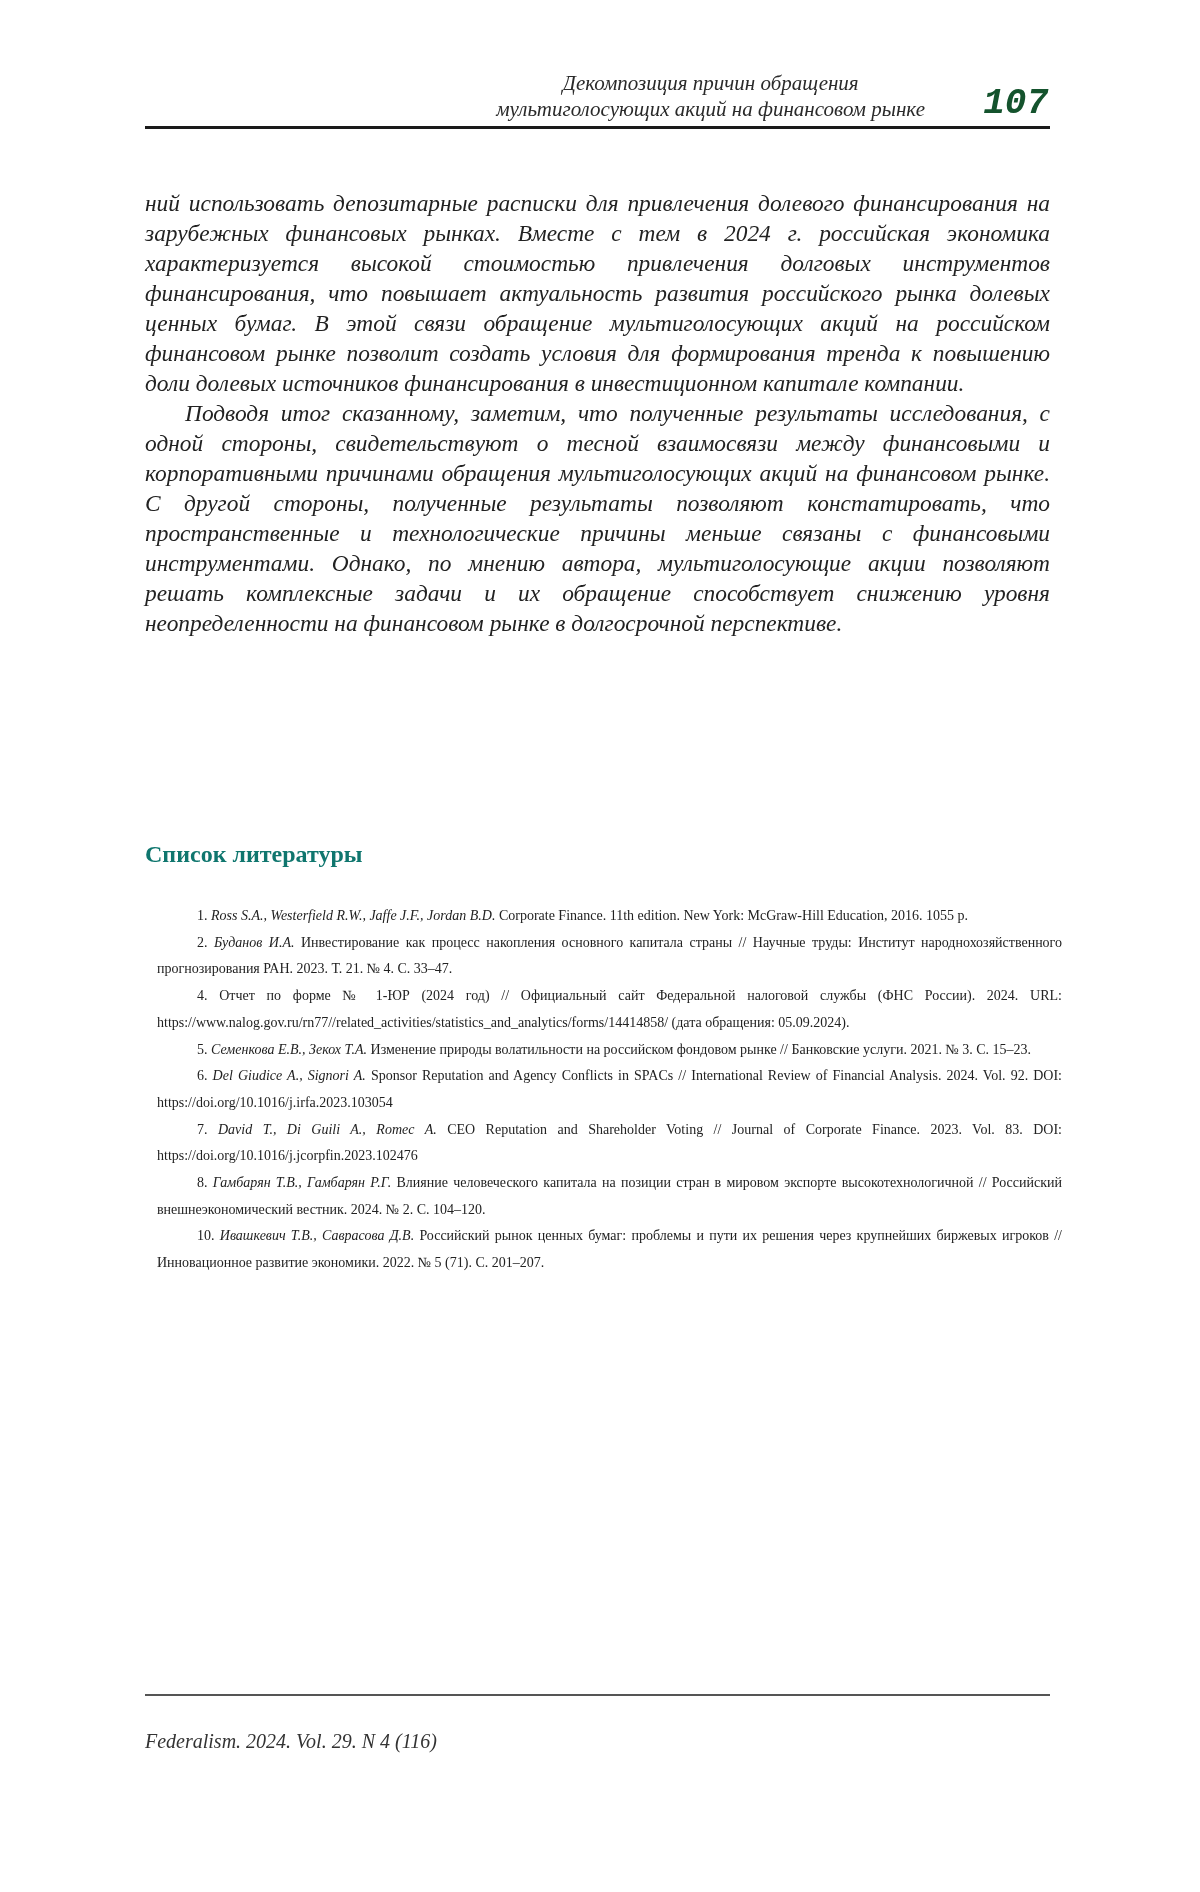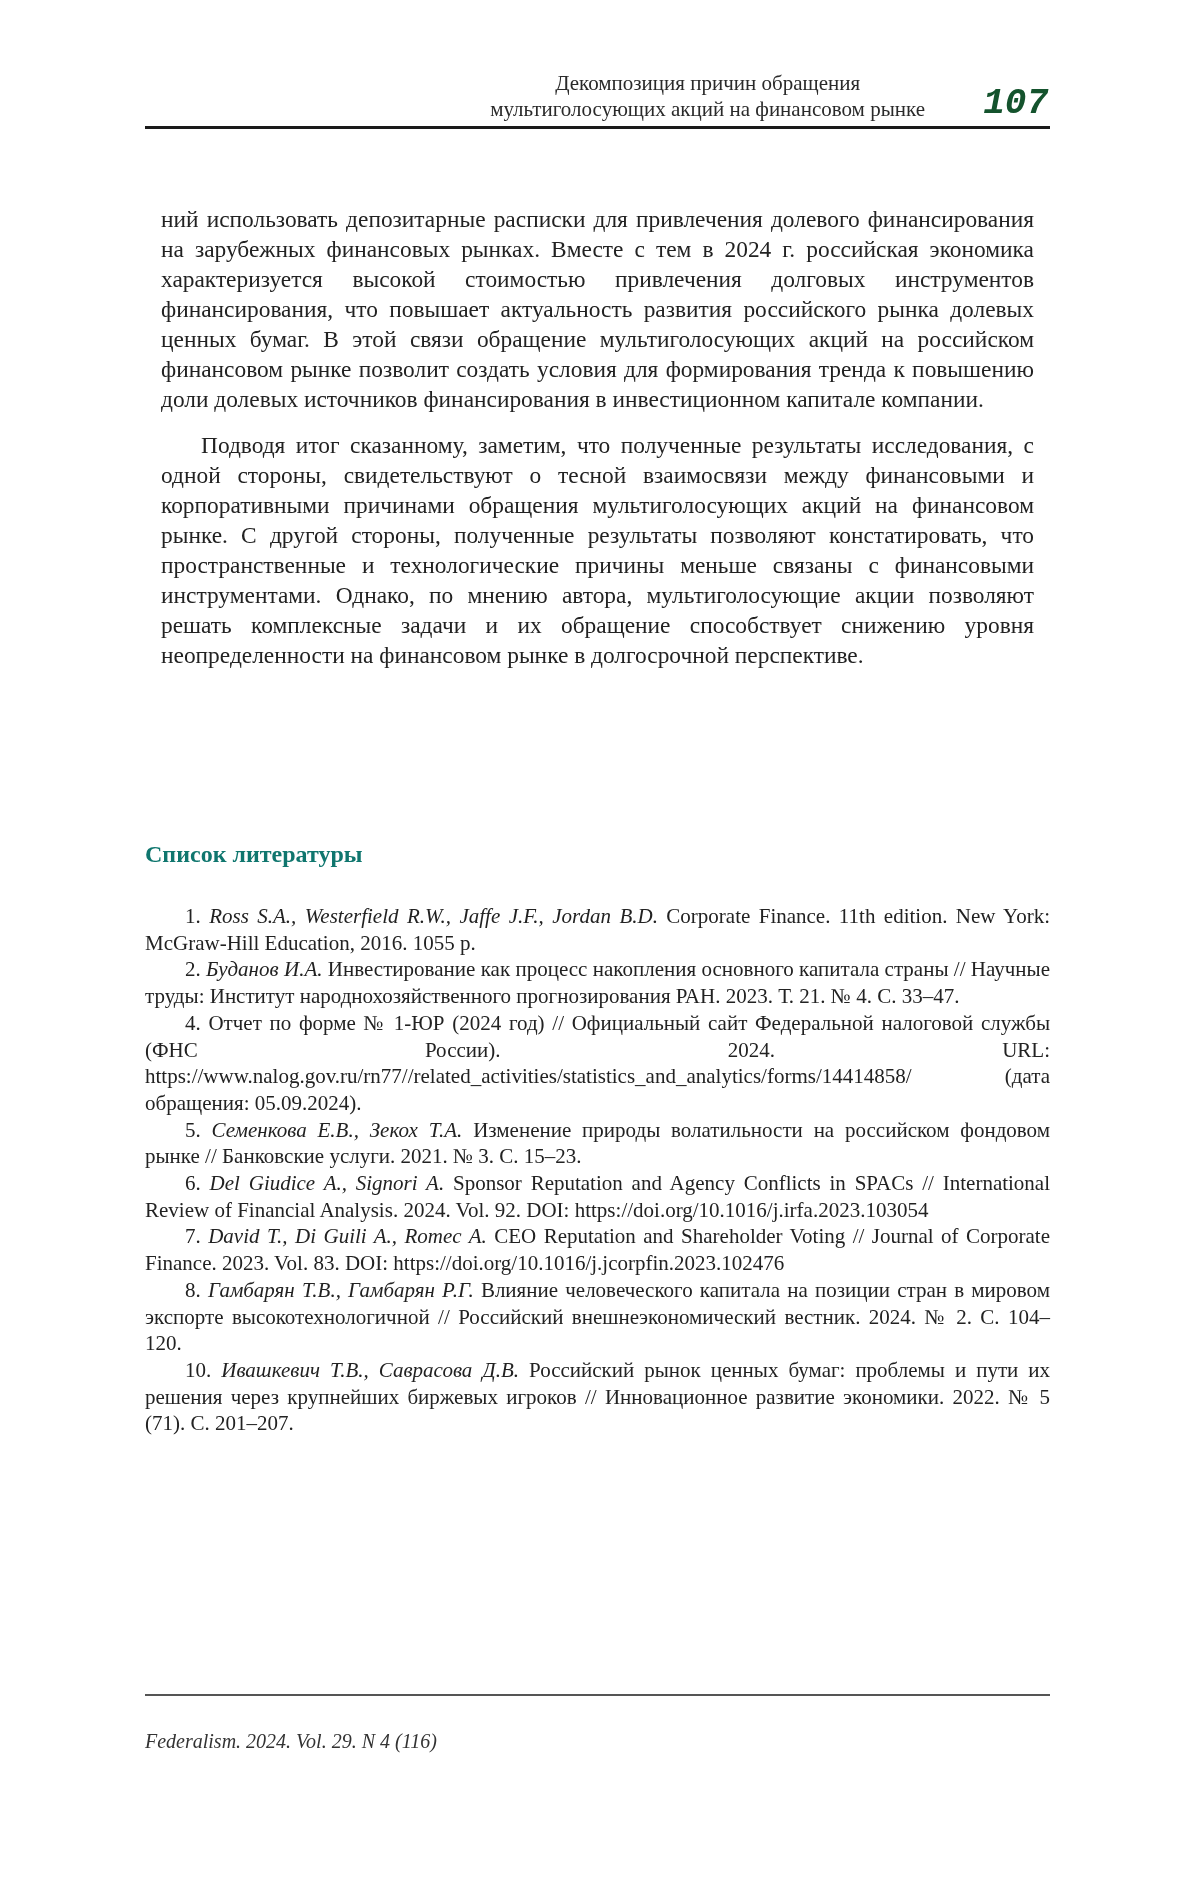--- a/index.html
+++ b/index.html
@@ -1,31 +1,31 @@
 <!DOCTYPE html>
 <html><head>
 <meta charset="utf-8">
 <style>
   html, body { margin: 0; padding: 0; background: #ffffff; }
   body { width: 1200px; height: 1892px; position: relative; overflow: hidden;
          font-family: "Liberation Serif", serif; color: #1c1c1c; }
   .page { position: absolute; left: 145px; top: 0; width: 905px; }
   .header { position: absolute; top: 70px; left: 0; width: 905px; height: 58px; }
   .running-title { position: absolute; right: 125px; top: 0; text-align: center;
-                   font-size: 21px; line-height: 26px; color: #2a2a2a; }
+                   font-style: italic; font-size: 21px; line-height: 26px; color: #2a2a2a; }
   .page-number { position: absolute; right: 2px; top: 14px; font-weight: bold; font-style: italic;
                  font-size: 36px; line-height: 40px; color: #14532d; font-family: Liberation Mono, monospace; }
   .header-rule { position: absolute; left: 0; top: 126px; width: 905px; height: 3px; background: #1a1a1a; }
   .body-text { position: absolute; top: 188px; left: 0; width: 905px;
                font-size: 23.4px; line-height: 30px; text-align: justify; color: #222; }
-  .body-text p { margin: 16px; }
+  .body-text p { margin: 0; font-style: italic; }
   .body-text p.indent { text-indent: 40px; }
   .refs-title { position: absolute; top: 840px; left: 0; width: 905px; text-align: left;
                 font-weight: bold; font-size: 24px; line-height: 28px; color: #0f766e; }
-  .refs { position: absolute; top: 903px; left: 0; width: 905px; font-size: 21px; line-height: 26.7px;
+  .refs { position: absolute; top: 903px; left: 12px; width: 905px; font-size: 14px; line-height: 26.7px;
           text-align: justify; color: #222; }
   .refs p { margin: 0; text-indent: 40px; }
   .refs .author { font-style: italic; }
   .footer-rule { position: absolute; left: 0; top: 1694px; width: 905px; height: 2px; background: #555; }
   .footer { position: absolute; left: 0; top: 1730px; font-style: italic; font-size: 20px; color: #333; }
 </style>
 </head>
 <body>
 
 <div class="page">

